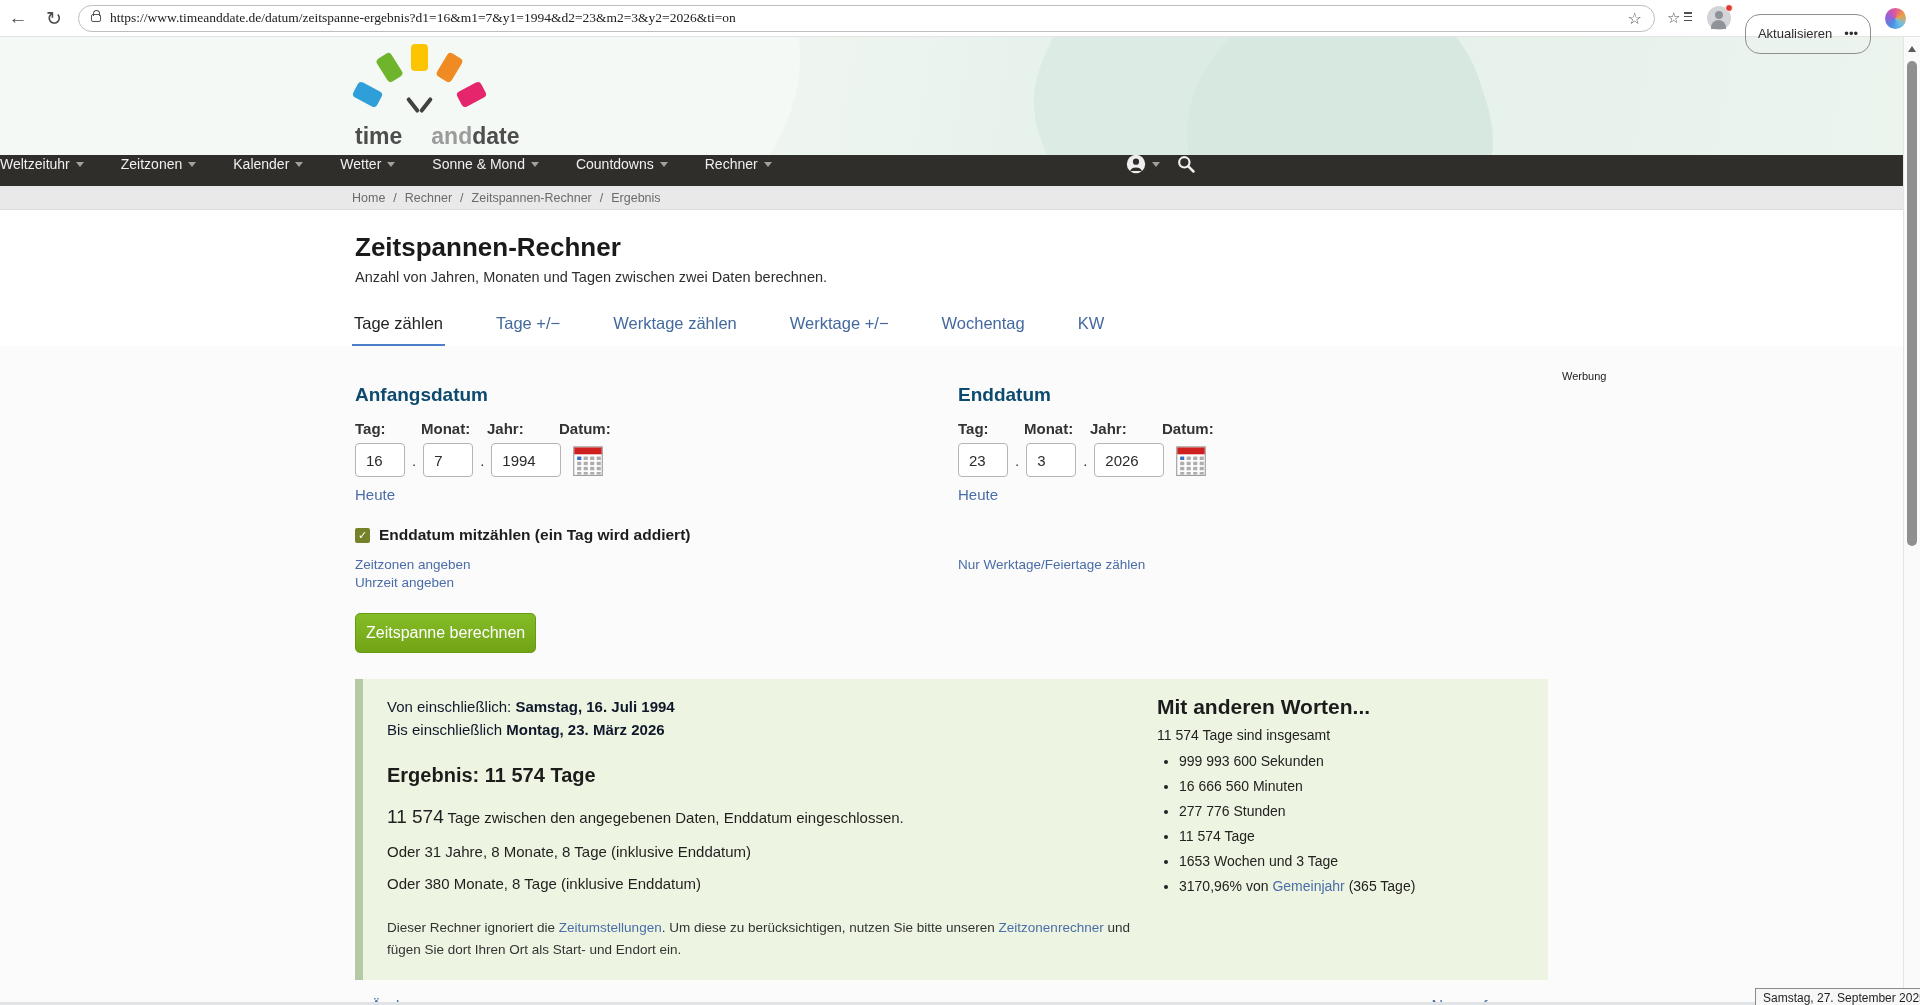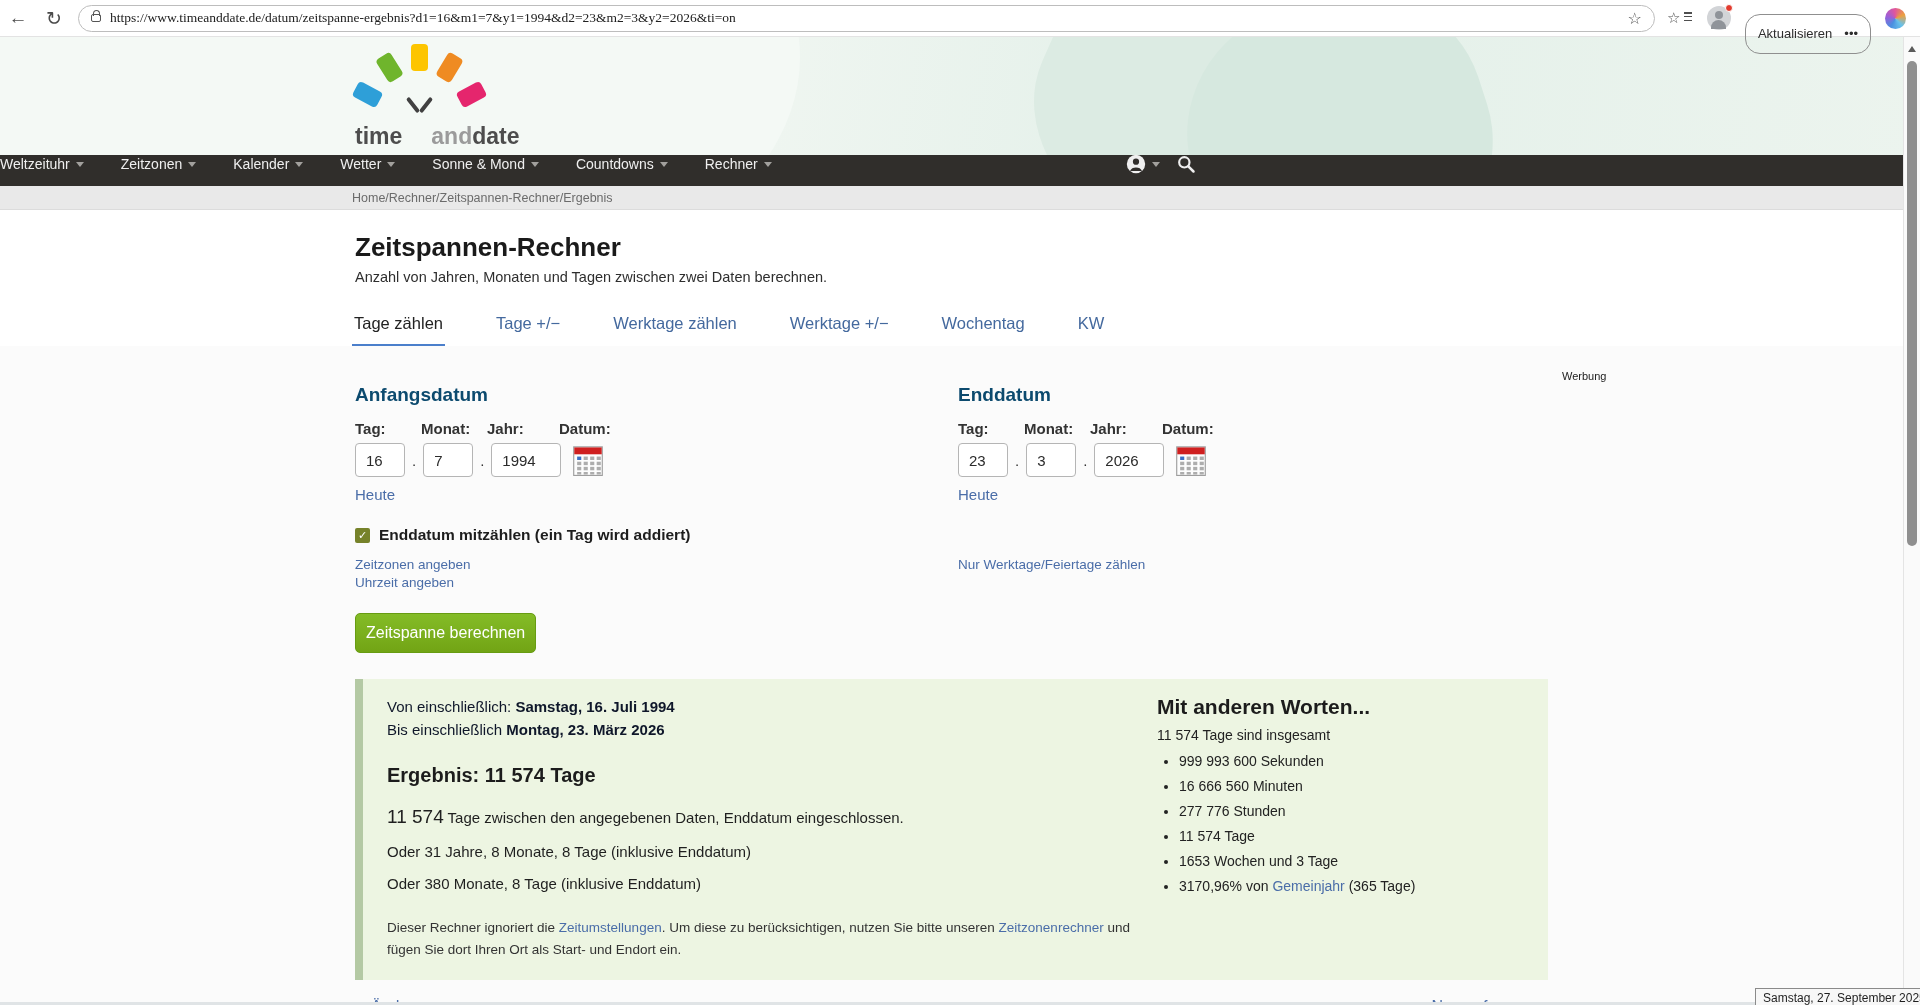--- a/index.html
+++ b/index.html
@@ -59,21 +59,21 @@
   
   .navbar { position:absolute; top:155px; left:0; width:1920px; height:31px; background:#302e2b; }
   .navbar-inner { width:1196px; height:18px; display:flex; align-items:center; gap:37px; }
   .nav-item { display:flex; align-items:center; gap:6px; color:#efefef; font-size:14px; cursor:pointer; }
   .tri { width:0; height:0; border:4px solid transparent; border-top:5px solid #a2a09d; margin-top:4px; }
   .nav-right { margin-left:auto; display:flex; align-items:center; gap:16px; }
   .icon-btn { display:flex; align-items:center; gap:5px; cursor:pointer; }
 
   
   .breadcrumb { position:absolute; top:186px; left:0; width:1920px; height:24px; background:#e9e9e9;
-                display:flex; align-items:center; padding-left:352px; font-size:12.5px; color:#6b6b6b; gap:0;
+                display:flex; align-items:center; padding-left:352px; font-size:12.5px; color:#6b6b6b; gap:8px;
                 border-bottom:1px solid #dcdcdc; }
   .breadcrumb a { color:#6b6b6b; text-decoration:none; cursor:pointer; }
 
   
   .content-top { position:absolute; top:210px; left:0; width:1920px; background:#fff; }
   .page-title { margin:22px 0 0 355px; font-size:26px; font-weight:bold; color:#1a1a1a; }
   .page-sub { margin:6px 0 18px 355px; font-size:14.5px; color:#2e2e2e; }
   .tabs-row { margin-top:25px; border-bottom:1px solid #dcdcdc; }
   .tabs { margin-left:352px; display:flex; gap:49px; }
   .tab { font-size:16.5px; color:#44699e; padding:4px 2px 11px 2px; cursor:pointer; }

